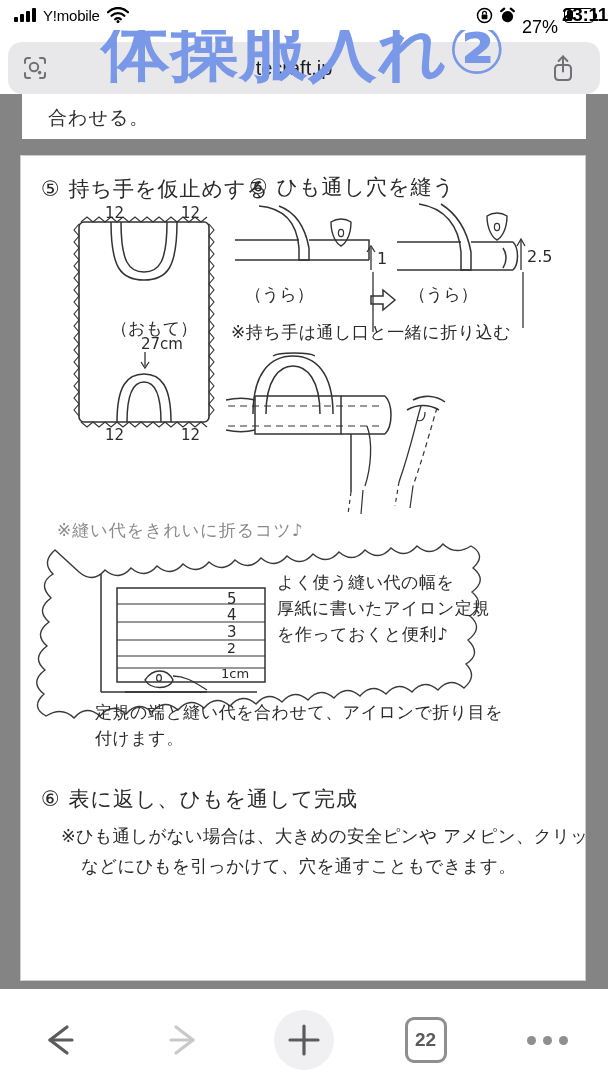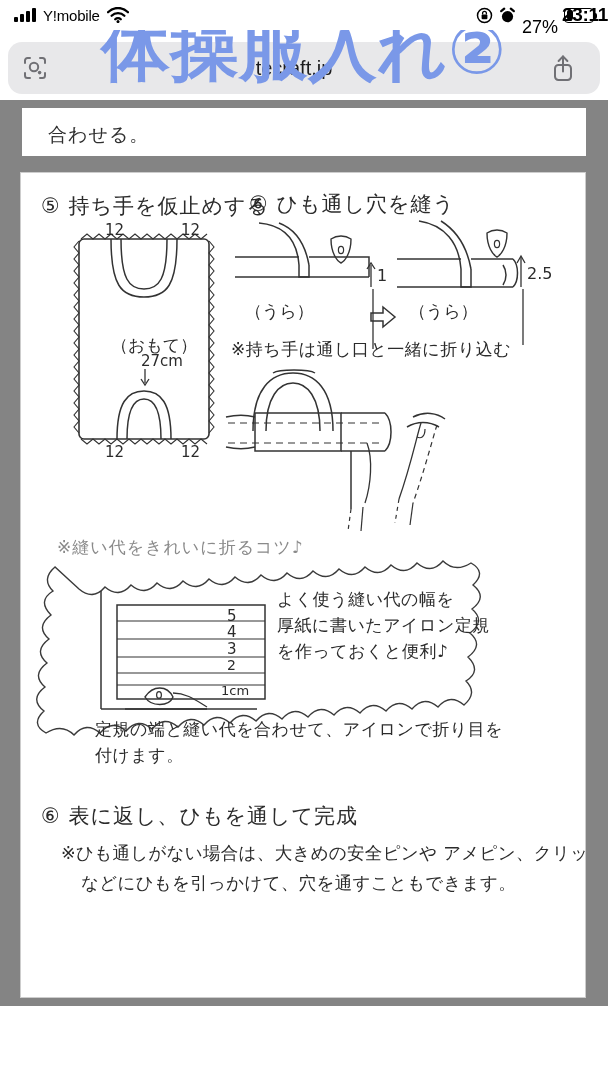--- a/index.html
+++ b/index.html
@@ -82,21 +82,21 @@
     font-size: 68px; font-weight: 700;
     letter-spacing: 1px;
     z-index: 25;
     pointer-events: none;
     line-height: 1;
     white-space: nowrap;
   }
 
   
   #page-view {
-    position: absolute; top: 100px; left: 0;
+    position: absolute; top: 83px; left: 0;
     width: 608px; height: 906px;
     background: #848484;
     overflow: hidden;
   }
   .doc-card {
     background: #ffffff;
     position: absolute;
   }
   #card-top {
     left: 22px; top: 8px; width: 564px; height: 48px;
@@ -368,14 +368,45 @@
         <text x="74" y="562" font-size="17" fill="#2b2b2b" stroke="none" letter-spacing="0.5">定規の端と縫い代を合わせて、アイロンで折り目を</text>
         <text x="74" y="588" font-size="17" fill="#2b2b2b" stroke="none" letter-spacing="0.5">付けます。</text>
 
         <text x="20" y="650" font-size="21" fill="#2b2b2b" stroke="none" letter-spacing="1">⑥ 表に返し、ひもを通して完成</text>
         <text x="40" y="686" font-size="17.5" fill="#2b2b2b" stroke="none" letter-spacing="0.3">※ひも通しがない場合は、大きめの安全ピンや アメピン、クリップ</text>
         <text x="60" y="716" font-size="17.5" fill="#2b2b2b" stroke="none" letter-spacing="0.3">などにひもを引っかけて、穴を通すこともできます。</text>
       </svg>
     </div>
   </div>
 
+  <div id="bottom-bar">
+    <div class="tb-btn">
+      <svg width="46" height="38" viewBox="0 0 46 38">
+        <path d="M29 6 L12 19 L29 32" stroke="#5a5a5f" stroke-width="3.2" fill="none" stroke-linecap="round" stroke-linejoin="round"></path>
+        <path d="M12 19 H34" stroke="#5a5a5f" stroke-width="3.2" stroke-linecap="round"></path>
+      </svg>
+    </div>
+    <div class="tb-btn">
+      <svg width="46" height="38" viewBox="0 0 46 38">
+        <path d="M17 6 L34 19 L17 32" stroke="#c9c9cd" stroke-width="3.2" fill="none" stroke-linecap="round" stroke-linejoin="round"></path>
+        <path d="M12 19 H34" stroke="#c9c9cd" stroke-width="3.2" stroke-linecap="round"></path>
+      </svg>
+    </div>
+    <div class="tb-btn">
+      <div id="new-tab-circle">
+        <svg width="34" height="34" viewBox="0 0 34 34">
+          <path d="M17 3 V31 M3 17 H31" stroke="#5a5a5f" stroke-width="3.2" stroke-linecap="round"></path>
+        </svg>
+      </div>
+    </div>
+    <div class="tb-btn">
+      <div id="tab-count-box">22</div>
+    </div>
+    <div class="tb-btn">
+      <span class="dots">
+          <i></i>
+          <i></i>
+          <i></i>
+        </span>
+    </div>
+  </div>
 
 </div>
 
 </body></html>

